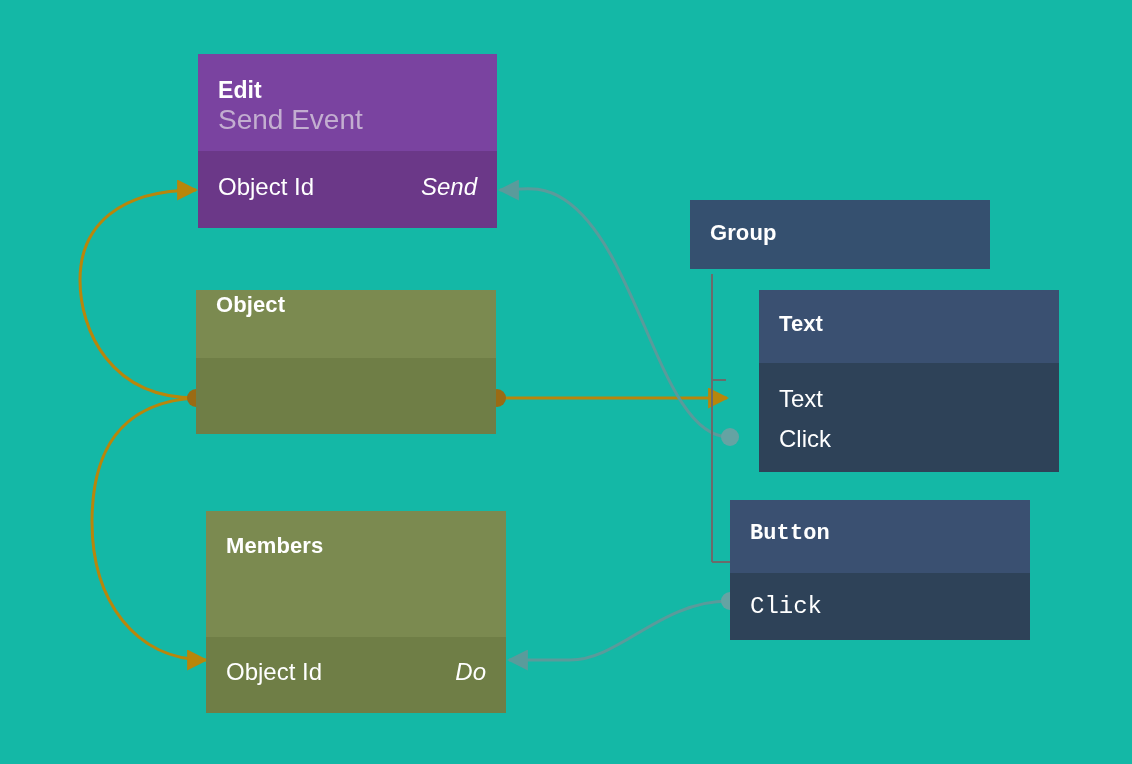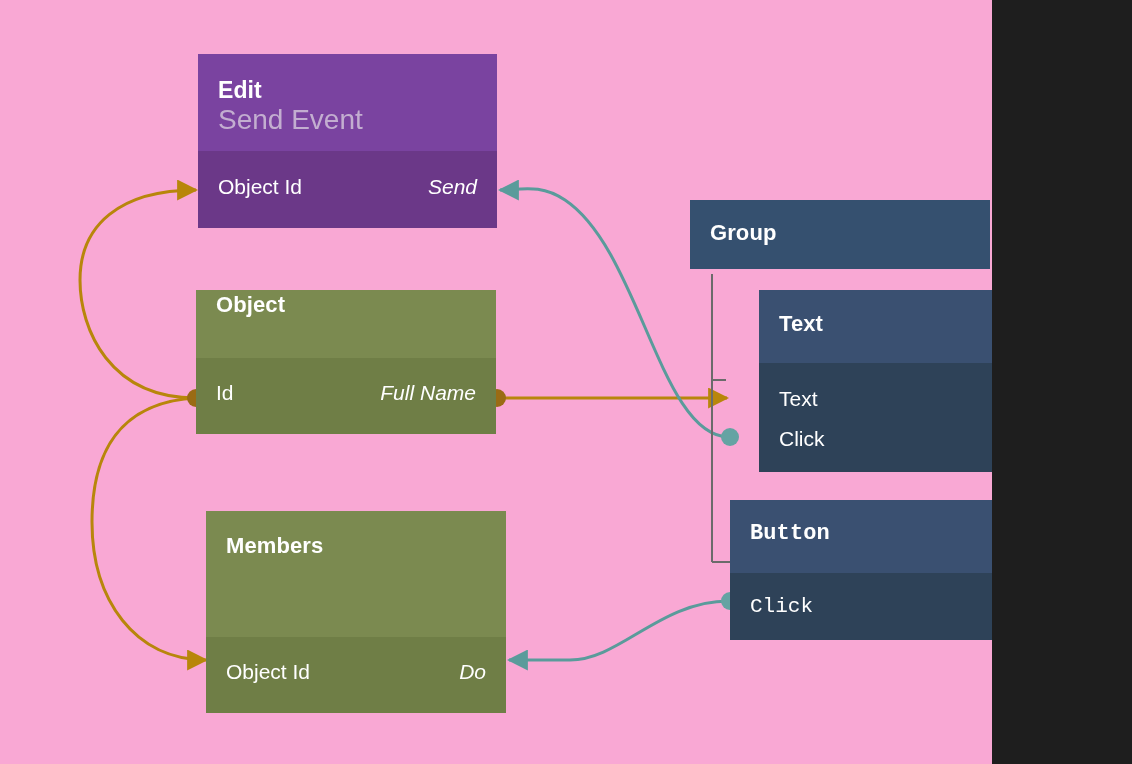--- a/index.html
+++ b/index.html
@@ -3,23 +3,23 @@
 <meta charset="utf-8">
 <title>Node Graph</title>
 <style>
   html, body {
     margin: 0;
     padding: 0;
     background: #1e1e1e;
   }
   #canvas {
     position: relative;
-    width: 992px;
+    width: 1132px;
     height: 764px;
-    background: #f9a8d4;
+    background: #14b8a6;
     overflow: hidden;
     font-family: "Liberation Sans", "DejaVu Sans", sans-serif;
     -webkit-font-smoothing: antialiased;
   }
 
   
   #wires {
     position: absolute;
     left: 0; top: 0;
     width: 1132px;
@@ -60,21 +60,21 @@
     position: relative;
     display: flex;
     align-items: center;
     justify-content: space-between;
     box-sizing: border-box;
     padding: 0 20px;
     height: 42px;
   }
   .port-label {
     color: #ffffff;
-    font-size: 21px;
+    font-size: 24px;
     line-height: 26px;
     white-space: nowrap;
   }
   .port-label.right { text-align: left; font-style: italic; }
 
   
   #node-edit {
     left: 198px;
     top: 54px;
     width: 299px;
@@ -229,26 +229,20 @@
         <span class="port-label">Object Id</span>
         <span class="port-label right">Send</span>
       </div>
     </div>
   </div>
 
   <div class="node" id="node-object">
     <div class="node-header">
       <div class="node-title">Object</div>
     </div>
-    <div class="node-body">
-      <div class="port-row">
-        <span class="port-label">Id</span>
-        <span class="port-label right">Full Name</span>
-      </div>
-    </div>
   </div>
 
   <div class="node" id="node-members">
     <div class="node-header">
       <div class="node-title">Members</div>
     </div>
     <div class="node-body">
       <div class="port-row">
         <span class="port-label">Object Id</span>
         <span class="port-label right">Do</span>

